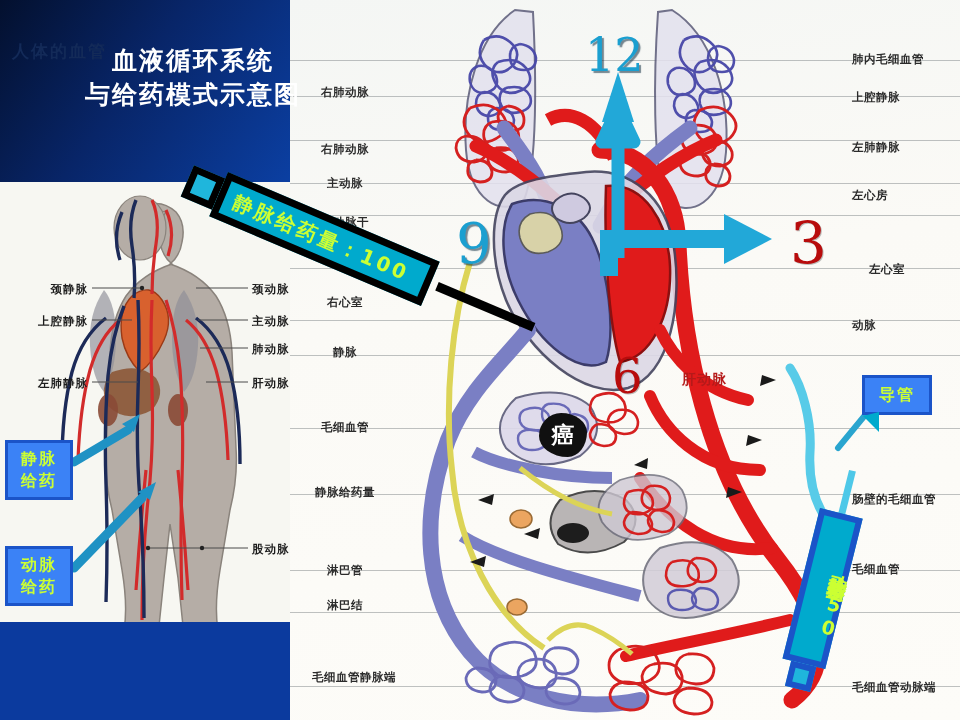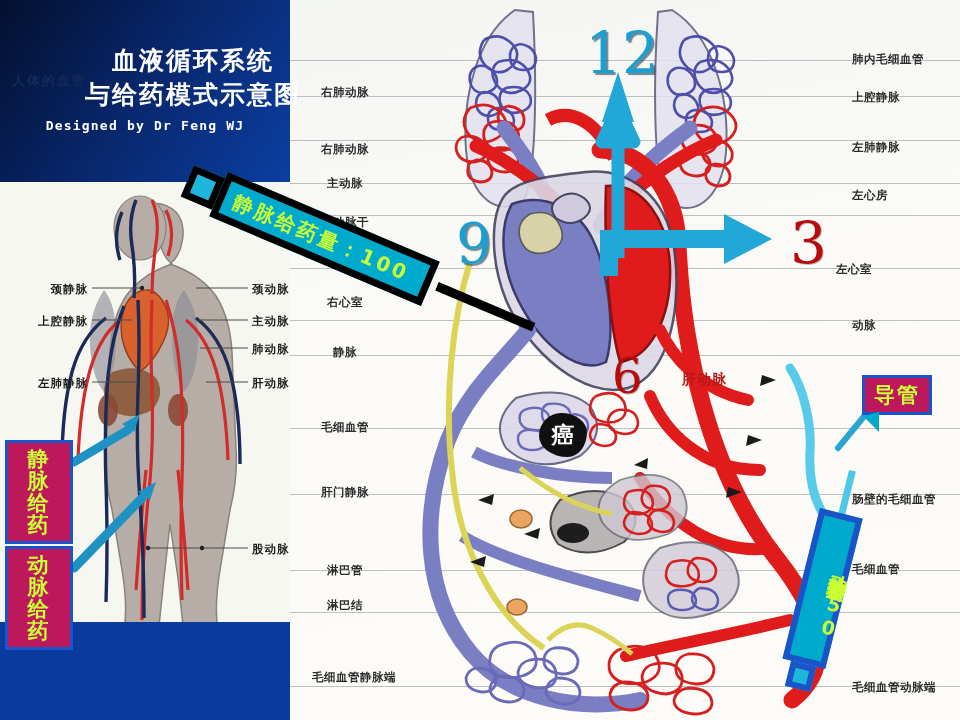--- a/index.html
+++ b/index.html
@@ -17,35 +17,35 @@
       background:linear-gradient(125deg,#03102e 0%,#082568 45%,#0b3fa2 100%);}
   .title-cn{position:absolute;left:0;top:44px;width:322px;text-align:center;
       color:#fff;font-size:25px;line-height:34px;font-weight:bold;letter-spacing:2px;padding-left:32px;}
   .title-sub{position:absolute;left:0;top:118px;width:290px;text-align:center;
       color:#fff;font-size:13px;font-weight:bold;letter-spacing:1.2px;
       font-family:"DejaVu Sans Mono","Liberation Mono",monospace;}
 
   
   .bottom-band{position:absolute;left:0;top:622px;width:290px;height:98px;background:#0b3a9e;}
   .body-panel-title{position:absolute;left:12px;top:40px;color:#132a58;
-      font-size:13px;font-weight:bold;letter-spacing:2px;margin-top:32px;}
+      font-size:17px;font-weight:bold;letter-spacing:2px;}
 
   .lbl-l{position:absolute;color:#1c1c1c;font-size:11.5px;font-weight:bold;letter-spacing:1px;
       white-space:nowrap;text-align:right;}
   .lbl-r{position:absolute;color:#1c1c1c;font-size:11.5px;font-weight:bold;letter-spacing:1px;
       white-space:nowrap;}
 
   
   .dlbl{position:absolute;color:#2b2b2b;font-size:11.5px;font-weight:bold;letter-spacing:.5px;
       white-space:nowrap;}
   .dlbl.left{text-align:center;}
 
   
-  .callout{position:absolute;background:#be185d;border:3px solid #1b54c8;
-      color:#ccff33;font-size:21px;font-weight:bold;line-height:22px;
+  .callout{position:absolute;background:#3b82f6;border:3px solid #1b54c8;
+      color:#ccff33;font-size:16px;font-weight:bold;line-height:22px;
       padding:5px 9px;letter-spacing:2px;box-sizing:border-box;}
 
   
   .bubble-tail{position:absolute;width:0;height:0;
       border-left:16px solid #00aacd;border-bottom:16px solid transparent;border-top:4px solid transparent;}
 
   
   .syr{position:absolute;}
   .syr-barrel{position:absolute;background:#00aacd;color:#ccff33;font-weight:bold;
       box-sizing:border-box;white-space:nowrap;}
@@ -324,21 +324,20 @@
     </g>
 
     <path d="M866 414 L838 448" stroke="#2aa5cf" stroke-width="6" fill="none" stroke-linecap="round"></path>
   </svg>
 
   <div class="title-banner">
     <div class="title-cn">
       <div>血液循环系统</div>
       <div>与给药模式示意图</div>
     </div>
-    <div class="title-sub">Designed by Dr Feng WJ</div>
   </div>
 
   <div class="bottom-band"></div>
 
   <div class="body-panel-title">人体的血管</div>
 
   <div class="lbl-l" style="left:8px;top:282px;width:80px;">颈静脉</div>
   <div class="lbl-l" style="left:8px;top:314px;width:80px;">上腔静脉</div>
   <div class="lbl-l" style="left:8px;top:376px;width:80px;">左肺静脉</div>
 
@@ -348,40 +347,40 @@
   <div class="lbl-r" style="left:252px;top:376px;">肝动脉</div>
   <div class="lbl-r" style="left:252px;top:542px;font-family:Liberation Serif, serif;">股动脉</div>
 
   <div class="dlbl left" style="left:300px;top:85px;width:90px;">右肺动脉</div>
   <div class="dlbl left" style="left:300px;top:142px;width:90px;">右肺动脉</div>
   <div class="dlbl left" style="left:300px;top:176px;width:90px;">主动脉</div>
   <div class="dlbl left" style="left:300px;top:203px;width:90px;margin-top:12px;">肺动脉干</div>
   <div class="dlbl left" style="left:300px;top:295px;width:90px;">右心室</div>
   <div class="dlbl left" style="left:300px;top:345px;width:90px;">静脉</div>
   <div class="dlbl left" style="left:300px;top:420px;width:90px;">毛细血管</div>
-  <div class="dlbl left" style="left:300px;top:485px;width:90px;">肝门静脉</div>
+  <div class="dlbl left" style="left:300px;top:485px;width:90px;">静脉给药量</div>
   <div class="dlbl left" style="left:300px;top:563px;width:90px;">淋巴管</div>
   <div class="dlbl left" style="left:300px;top:598px;width:90px;">淋巴结</div>
   <div class="dlbl left" style="left:296px;top:670px;width:116px;">毛细血管静脉端</div>
 
   <div class="dlbl" style="left:852px;top:52px;">肺内毛细血管</div>
   <div class="dlbl" style="left:852px;top:90px;">上腔静脉</div>
   <div class="dlbl" style="left:852px;top:140px;">左肺静脉</div>
   <div class="dlbl" style="left:852px;top:188px;">左心房</div>
-  <div class="dlbl" style="left:836px;top:262px;">左心室</div>
+  <div class="dlbl" style="left:869px;top:262px;">左心室</div>
   <div class="dlbl" style="left:852px;top:318px;">动脉</div>
   <div class="dlbl" style="left:852px;top:492px;font-family:Liberation Serif, serif;">肠壁的毛细血管</div>
   <div class="dlbl" style="left:852px;top:562px;">毛细血管</div>
   <div class="dlbl" style="left:852px;top:680px;">毛细血管动脉端</div>
 
   <div class="cancer" style="left:539px;top:413px;">癌</div>
 
   <div class="hepatic" style="left:682px;top:371px;">肝动脉</div>
 
-  <div class="bignum num-cyan" style="left:585px;top:24px;font-size:58px;text-align:center;">12</div>
+  <div class="bignum num-cyan" style="left:585px;top:32px;font-size:46px;text-align:center;">12</div>
   <div class="bignum num-cyan" style="left:456px;top:216px;font-size:56px;">9</div>
   <div class="bignum num-red" style="left:790px;top:214px;font-size:58px;">3</div>
   <div class="bignum num-red" style="left:612px;top:352px;font-size:48px;">6</div>
 
   <div class="callout" style="left:5px;top:440px;width:68px;text-align:center;">
     <div>静脉</div>
     <div>给药</div>
   </div>
 
   <div class="callout" style="left:5px;top:546px;width:68px;text-align:center;">

